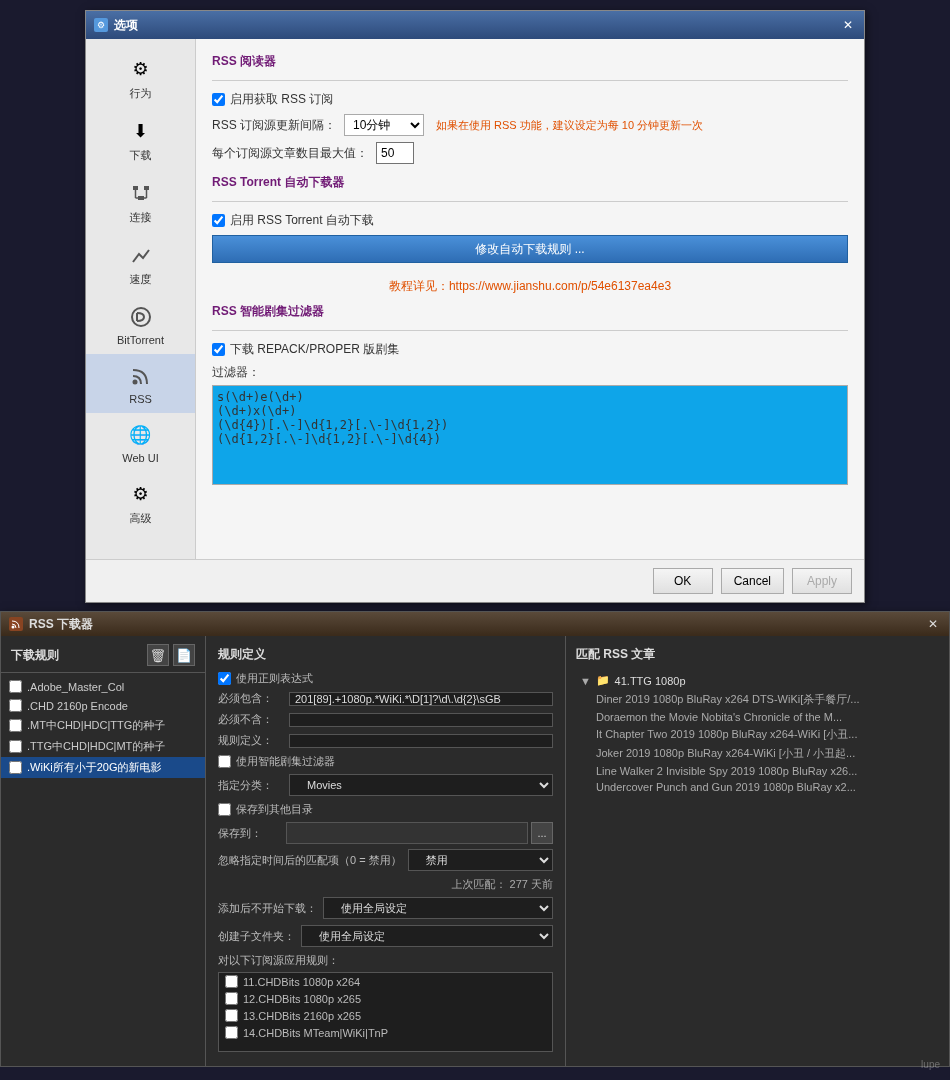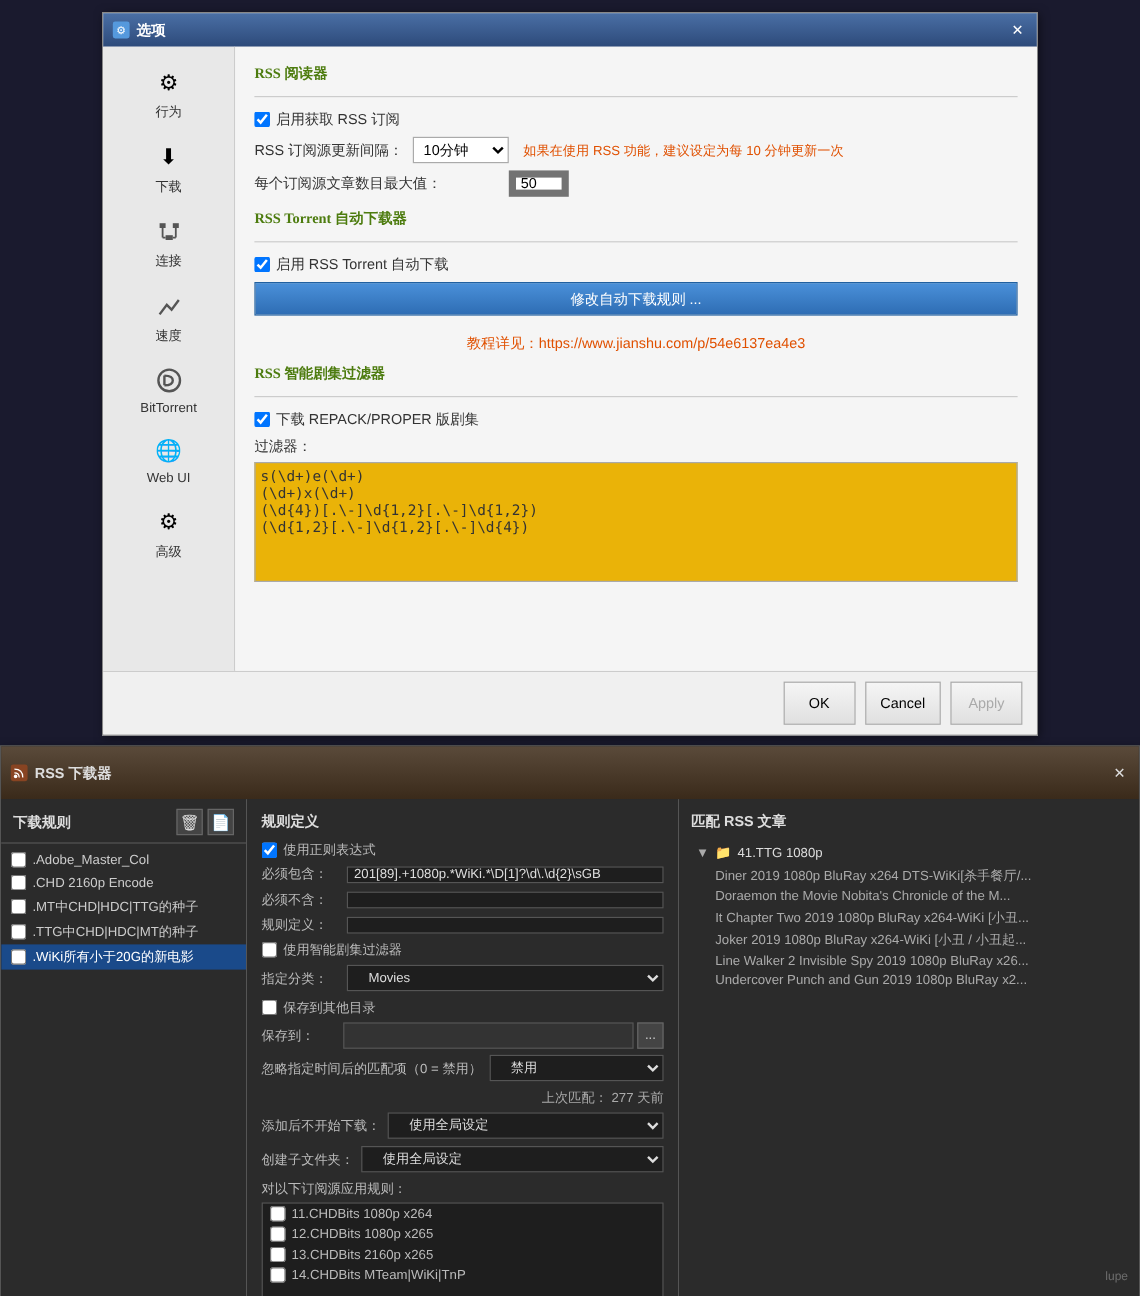--- a/index.html
+++ b/index.html
@@ -100,23 +100,22 @@
     
     .main-content {
       flex: 1;
       padding: 14px 16px;
       background: #f5f5f5;
     }
 
     .section-title {
       font-size: 12px;
       font-weight: bold;
-      color: #4d7c0f;
+      color: #701a75;
       margin-bottom: 8px;
-      font-family: Liberation Serif, serif;
     }
 
     .section-divider {
       border: none;
       border-top: 1px solid #ccc;
       margin: 10px 0;
     }
 
     .form-row {
       display: flex;
@@ -146,26 +145,25 @@
       height: 22px;
       font-size: 12px;
       border: 1px solid #aaa;
       background: #fff;
       padding: 1px 4px;
       min-width: 80px;
     }
 
     .form-spinbox {
       height: 22px;
-      width: 50px;
-      font-size: 12px;
-      border: 6px solid #737373;
+      width: 38px;
+      font-size: 12px;
+      border: 1px solid #737373;
       background: #fff;
       padding: 1px 4px;
-      margin-left: 48px;
     }
 
     .hint-text {
       font-size: 11px;
       color: #e05000;
       margin-left: 4px;
     }
 
     .btn-blue-large {
       width: 100%;
@@ -184,42 +182,42 @@
       font-size: 12px;
       text-align: center;
       margin-top: 4px;
       margin-bottom: 8px;
     }
 
     .filter-textarea {
       width: 100%;
       height: 100px;
       border: 1px solid #aaa;
-      background: #eab308;
+      background: #0ea5e9;
       font-size: 12px;
       font-family: monospace;
       padding: 4px;
       resize: none;
       color: #333;
     }
 
     
     .window-footer {
       display: flex;
       justify-content: flex-end;
       align-items: center;
       gap: 8px;
       padding: 8px 12px;
       background: #f0f0f0;
       border-top: 1px solid #ccc;
     }
 
     .btn-dialog {
       min-width: 60px;
-      height: 36px;
+      height: 26px;
       background: linear-gradient(to bottom, #f5f5f5, #e0e0e0);
       border: 1px solid #aaa;
       cursor: pointer;
       font-size: 12px;
       font-family: 'Microsoft YaHei', Arial, sans-serif;
       padding: 0 12px;
     }
 
     .btn-dialog:disabled {
       color: #aaa;
@@ -235,21 +233,21 @@
       box-shadow: 2px 2px 8px rgba(0,0,0,0.5);
     }
 
     .title-bar-rss {
       background: linear-gradient(to bottom, #5a4a3a, #3a2a1a);
       color: #ddd;
       padding: 5px 8px;
       display: flex;
       align-items: center;
       justify-content: space-between;
-      height: 44px;
+      height: 24px;
     }
 
     .rss-body {
       display: flex;
       background: #2b2b2b;
       min-height: 430px;
     }
 
     
     .panel-rules {
@@ -517,20 +515,30 @@
         <div class="sidebar-icon">
           <svg width="22" height="22" viewBox="0 0 22 22">
               <circle cx="11" cy="11" r="9" fill="none" stroke="#555" stroke-width="2"></circle>
               <path d="M7,7 Q14,7 14,11 Q14,15 7,15" fill="none" stroke="#555" stroke-width="2"></path>
               <line x1="7" y1="7" x2="7" y2="15" stroke="#555" stroke-width="2"></line>
             </svg>
         </div>
         <span class="sidebar-label">BitTorrent</span>
       </div>
 
+      <div class="sidebar-item active">
+        <div class="sidebar-icon">
+          <svg width="22" height="22" viewBox="0 0 22 22">
+              <circle cx="5" cy="17" r="2.5" fill="#555"></circle>
+              <path d="M3,11 Q11,11 11,19" fill="none" stroke="#555" stroke-width="2"></path>
+              <path d="M3,5 Q17,5 17,19" fill="none" stroke="#555" stroke-width="2"></path>
+            </svg>
+        </div>
+        <span class="sidebar-label">RSS</span>
+      </div>
 
       <div class="sidebar-item">
         <div class="sidebar-icon">🌐</div>
         <span class="sidebar-label">Web UI</span>
       </div>
 
       <div class="sidebar-item">
         <div class="sidebar-icon">⚙</div>
         <span class="sidebar-label">高级</span>
       </div>

